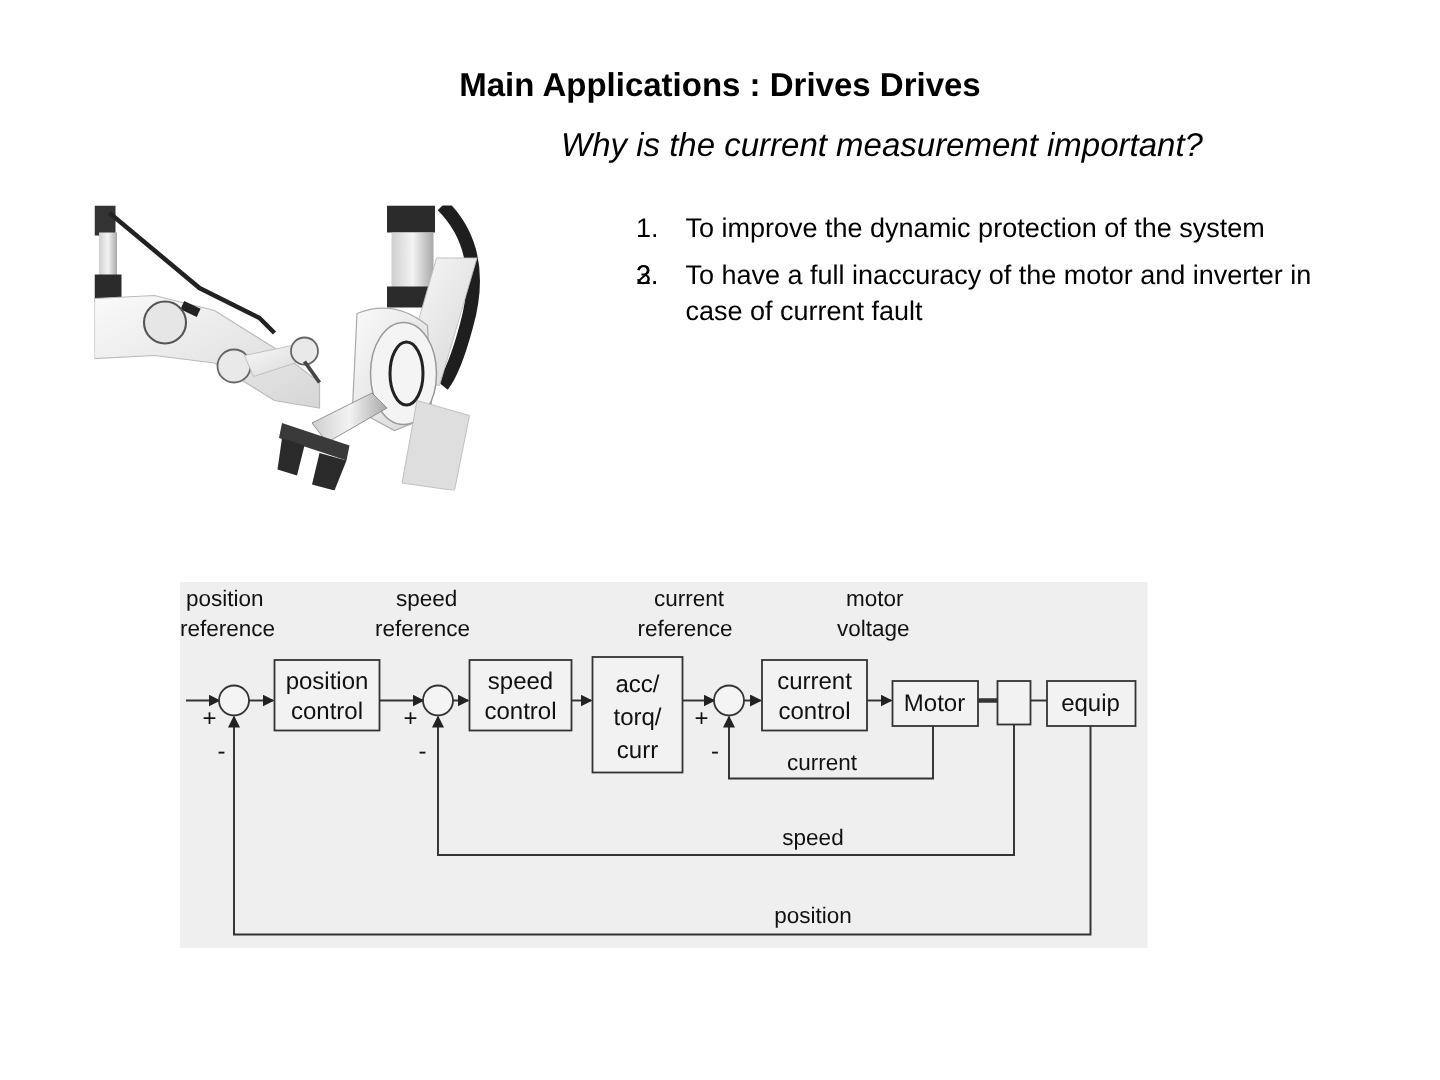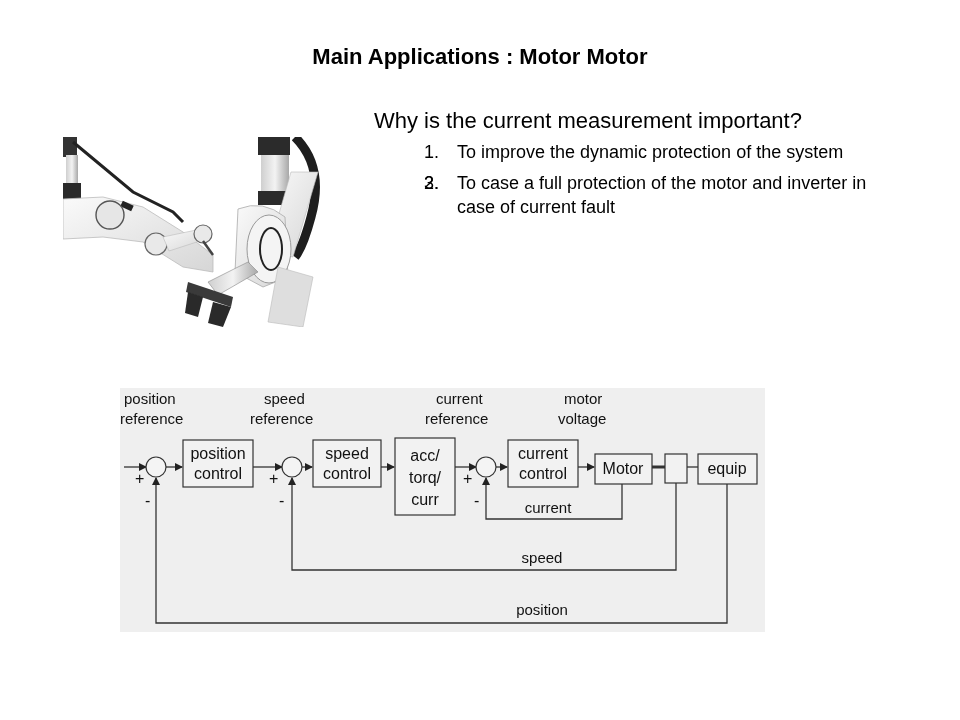--- a/index.html
+++ b/index.html
@@ -1,32 +1,32 @@
 <!DOCTYPE html>
 <html><head>
 <meta charset="utf-8">
 <style>
   html, body { margin:0; padding:0; }
   body { width:960px; height:720px; background:#ffffff; position:relative; overflow:hidden;
          font-family:"Liberation Sans", sans-serif; color:#000; }
   .title { position:absolute; left:0; width:960px; top:44px; text-align:center;
            font-weight:bold; font-size:22px; letter-spacing:0; }
-  .question { position:absolute; left:374px; top:108px; font-size:22px; }
+  .question { position:absolute; left:374px; top:84px; font-size:22px;font-style:italic; }
   .list { position:absolute; left:424px; top:140px; width:480px; margin:0; padding:0; list-style:none; font-size:18px; line-height:24px; }
   .list li { position:relative; padding-left:33px; margin-bottom:7px; }
   .list li .num { position:absolute; left:0; top:0; }
   .robot { position:absolute; left:63px; top:137px; width:292px; height:190px; }
   .diagram { position:absolute; left:0; top:0; width:960px; height:720px; }
   .dlabel { font-family:"Liberation Sans", sans-serif; font-size:15px; fill:#111; }
   .bxlabel { font-family:"Liberation Sans", sans-serif; font-size:16px; fill:#111; }
 </style>
 </head>
 <body>
 
-<div class="title">Main Applications : Motor Motor</div>
+<div class="title">Main Applications : Drives Drives</div>
 
 <svg class="robot" viewBox="0 0 292 190">
   <defs>
     <linearGradient id="metal" x1="0" x2="1" y1="0" y2="0">
       <stop offset="0" stop-color="#cfcfcf"></stop>
         <stop offset="0.5" stop-color="#f3f3f3"></stop>
         <stop offset="1" stop-color="#a8a8a8"></stop>
     </linearGradient>
     <linearGradient id="white" x1="0" x2="1" y1="0" y2="1">
       <stop offset="0" stop-color="#fafafa"></stop>
@@ -66,21 +66,21 @@
 <ul class="list">
   <li>
     <span class="num">1.</span>
     <span>To improve the dynamic protection of the system</span>
   </li>
   <li>
     <span class="num">2.</span>
   </li>
   <li>
     <span class="num">3.</span>
-    <span>To case a full protection of the motor and inverter in case of current fault</span>
+    <span>To have a full inaccuracy of the motor and inverter in case of current fault</span>
   </li>
 </ul>
 
 <svg class="diagram" viewBox="0 0 960 720">
   <defs>
     <marker id="arr" markerWidth="8" markerHeight="8" refX="7" refY="4" orient="auto" markerUnits="userSpaceOnUse">
       <path d="M0 0 L8 4 L0 8 Z" fill="#222"></path>
     </marker>
   </defs>
   <rect x="120" y="388" width="645" height="244" fill="#efefef"></rect>

